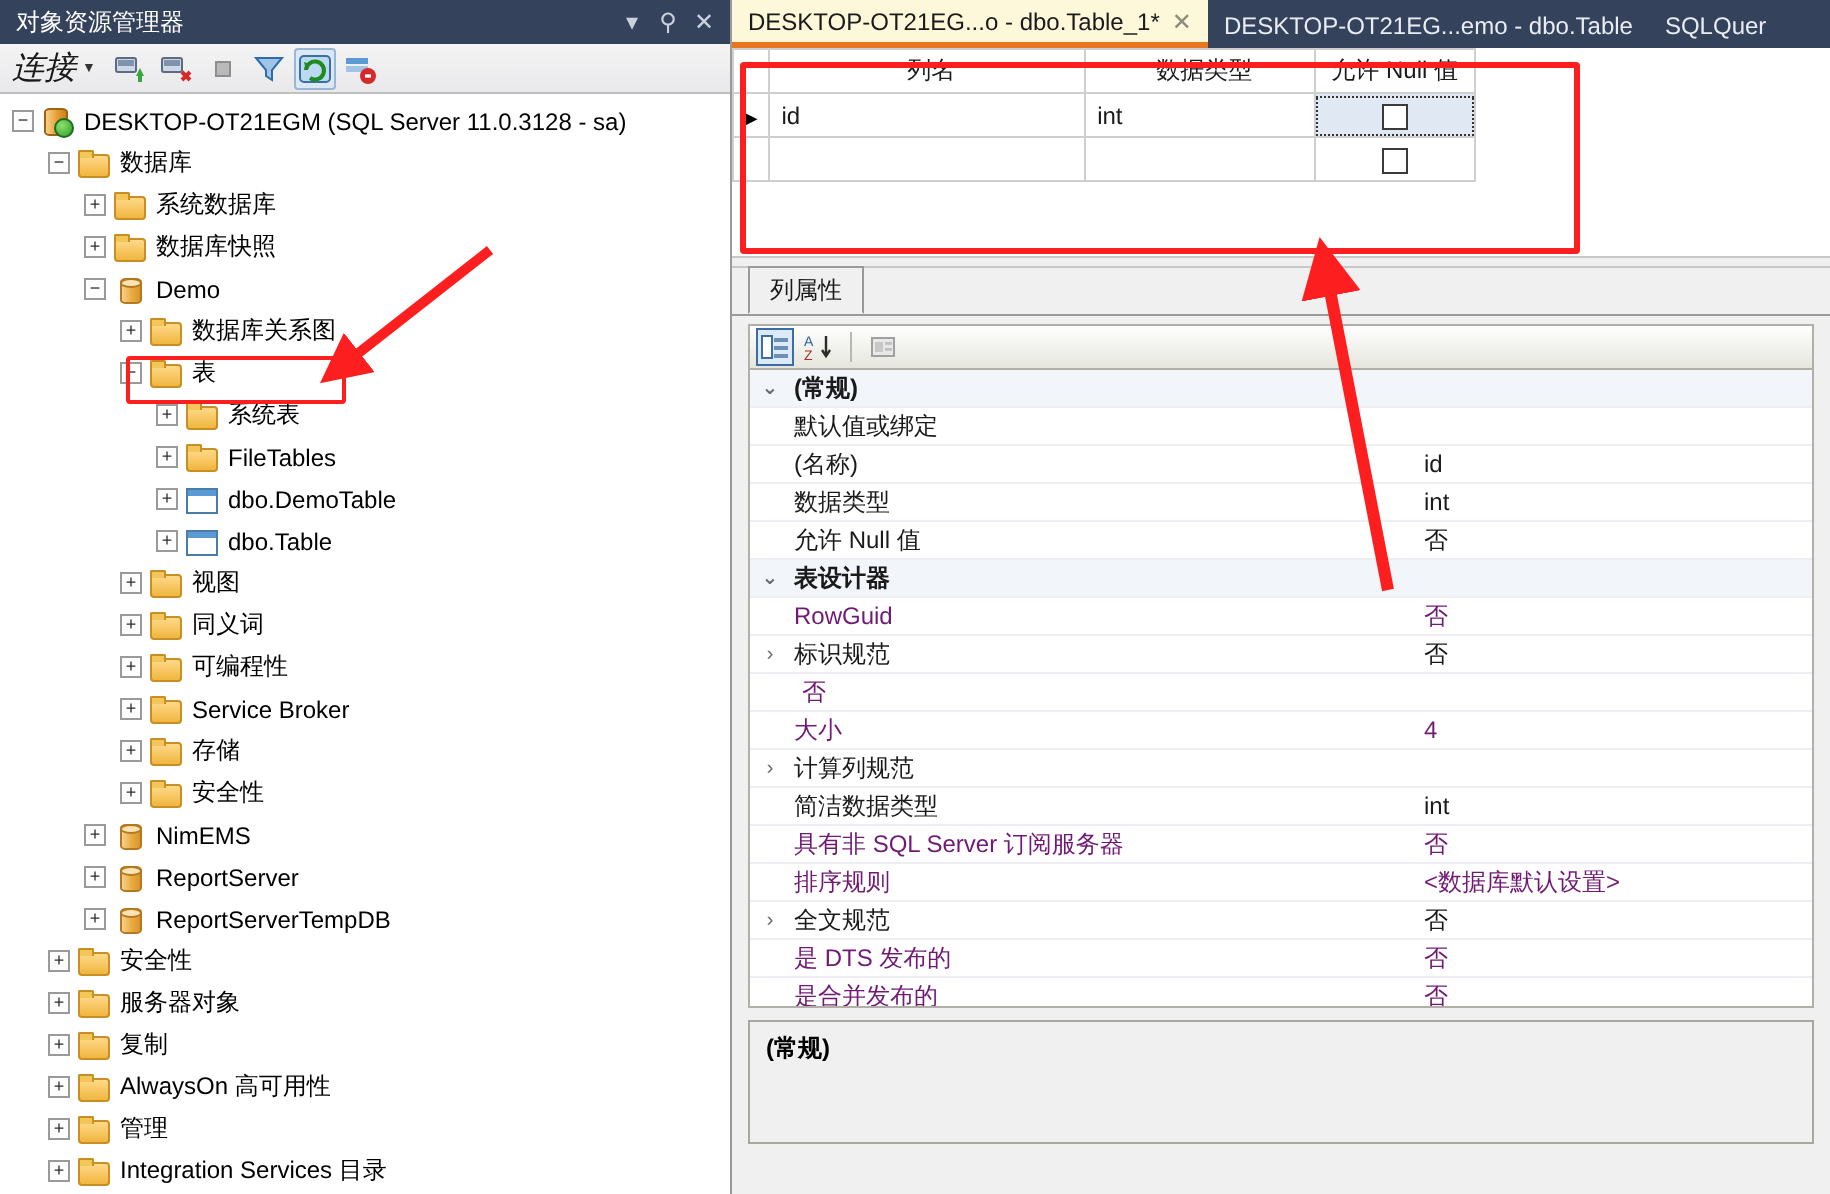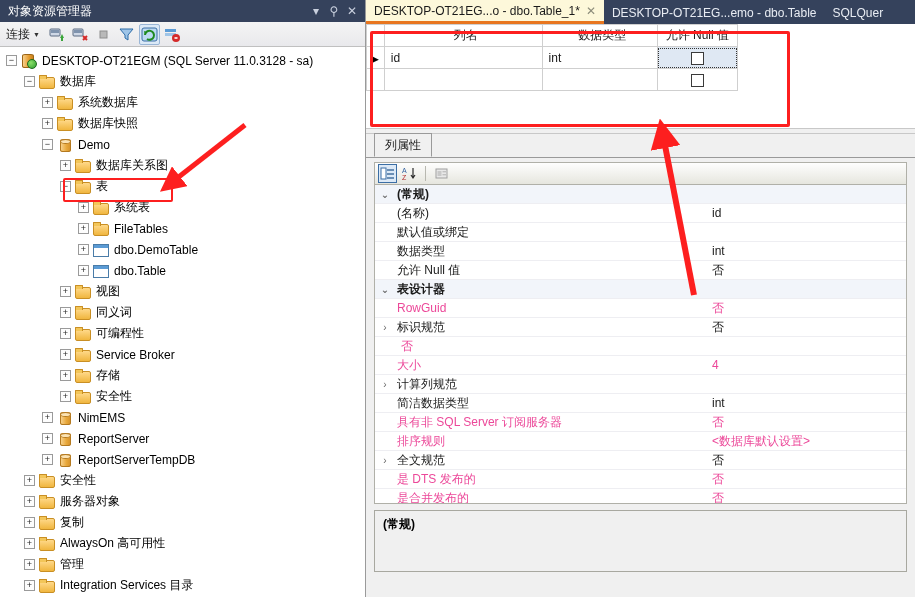--- a/index.html
+++ b/index.html
@@ -33,21 +33,21 @@
     display: flex; align-items: center; justify-content: center;
     color: #c9d0de; font-size: 12px; line-height: 1;
   }
   .oe-toolbar {
     height: 25px; width: 100%;
     background: linear-gradient(to bottom,#f4f4f4 0%, #e9e9ec 100%);
     border-bottom: 1px solid #c0c0c0;
     display: flex; align-items: center;
     padding-left: 6px; gap: 2px;
   }
-  .tb-text { font-size: 12px; color: #1a1a1a; margin-right: 1px; }
+  .tb-text { font-size: 16px; color: #1a1a1a; margin-right: 1px; font-style: italic; }
   .tb-caret { font-size: 7px; color:#333; margin-right:5px; }
   .tb-btn {
     width: 21px; height: 21px;
     display: flex; align-items: center; justify-content: center;
     border: 1px solid transparent; border-radius: 2px;
   }
   .tb-btn.active { border-color:#9ab6d6; background:#dbe9f7; }
 
   .oe-tree {
     position: absolute; top: 47px; left: 0; right: 0; bottom: 0;
@@ -179,21 +179,21 @@
 
   .props-list {
     margin: 0 8px; border:1px solid #b0b0a8; border-top:none;
     background:#ffffff; height: 319px; overflow:hidden;
   }
   .prow { display:flex; height:19px; align-items:center; font-size:12px; border-bottom:1px solid #eeeef2; }
   .prow.cat { background:#f2f5fa; font-weight:bold; color:#000; }
   .prow-exp { width:20px; text-align:center; color:#6b6b6b; font-size:10px; flex:0 0 auto; }
   .prow-name { flex:1; color:#1a1a1a; padding-left:2px; }
   .prow-val { width:200px; color:#1a1a1a; padding-left:6px; }
-  .prow.dim .prow-name, .prow.dim .prow-val { color:#ec4899; }
+  .prow.dim .prow-name, .prow.dim .prow-val { color:#701a75; }
 
   .props-desc {
     margin: 6px 8px 0 8px; height: 62px; background:#f0f0f0;
     border:1px solid #a8a8a0; padding:5px 8px; font-size:12px; font-weight:bold; color:#000;
   }
 
   
   .anno { position:absolute; pointer-events:none; }
   #anno-box-tree {
     left: 63px; top: 178px; width: 110px; height: 24px;
@@ -475,27 +475,27 @@
       </div>
 
       <div class="props-list">
           <div class="prow cat">
             <span class="prow-exp">⌄</span>
             <span class="prow-name">(常规)</span>
             <span class="prow-val"></span>
           </div>
           <div class="prow">
             <span class="prow-exp"></span>
+            <span class="prow-name">默认值或绑定</span>
+            <span class="prow-val"></span>
+          </div>
+          <div class="prow">
+            <span class="prow-exp"></span>
             <span class="prow-name">(名称)</span>
             <span class="prow-val">id</span>
-          </div>
-          <div class="prow">
-            <span class="prow-exp"></span>
-            <span class="prow-name">默认值或绑定</span>
-            <span class="prow-val"></span>
           </div>
           <div class="prow">
             <span class="prow-exp"></span>
             <span class="prow-name">数据类型</span>
             <span class="prow-val">int</span>
           </div>
           <div class="prow">
             <span class="prow-exp"></span>
             <span class="prow-name">允许 Null 值</span>
             <span class="prow-val">否</span>

